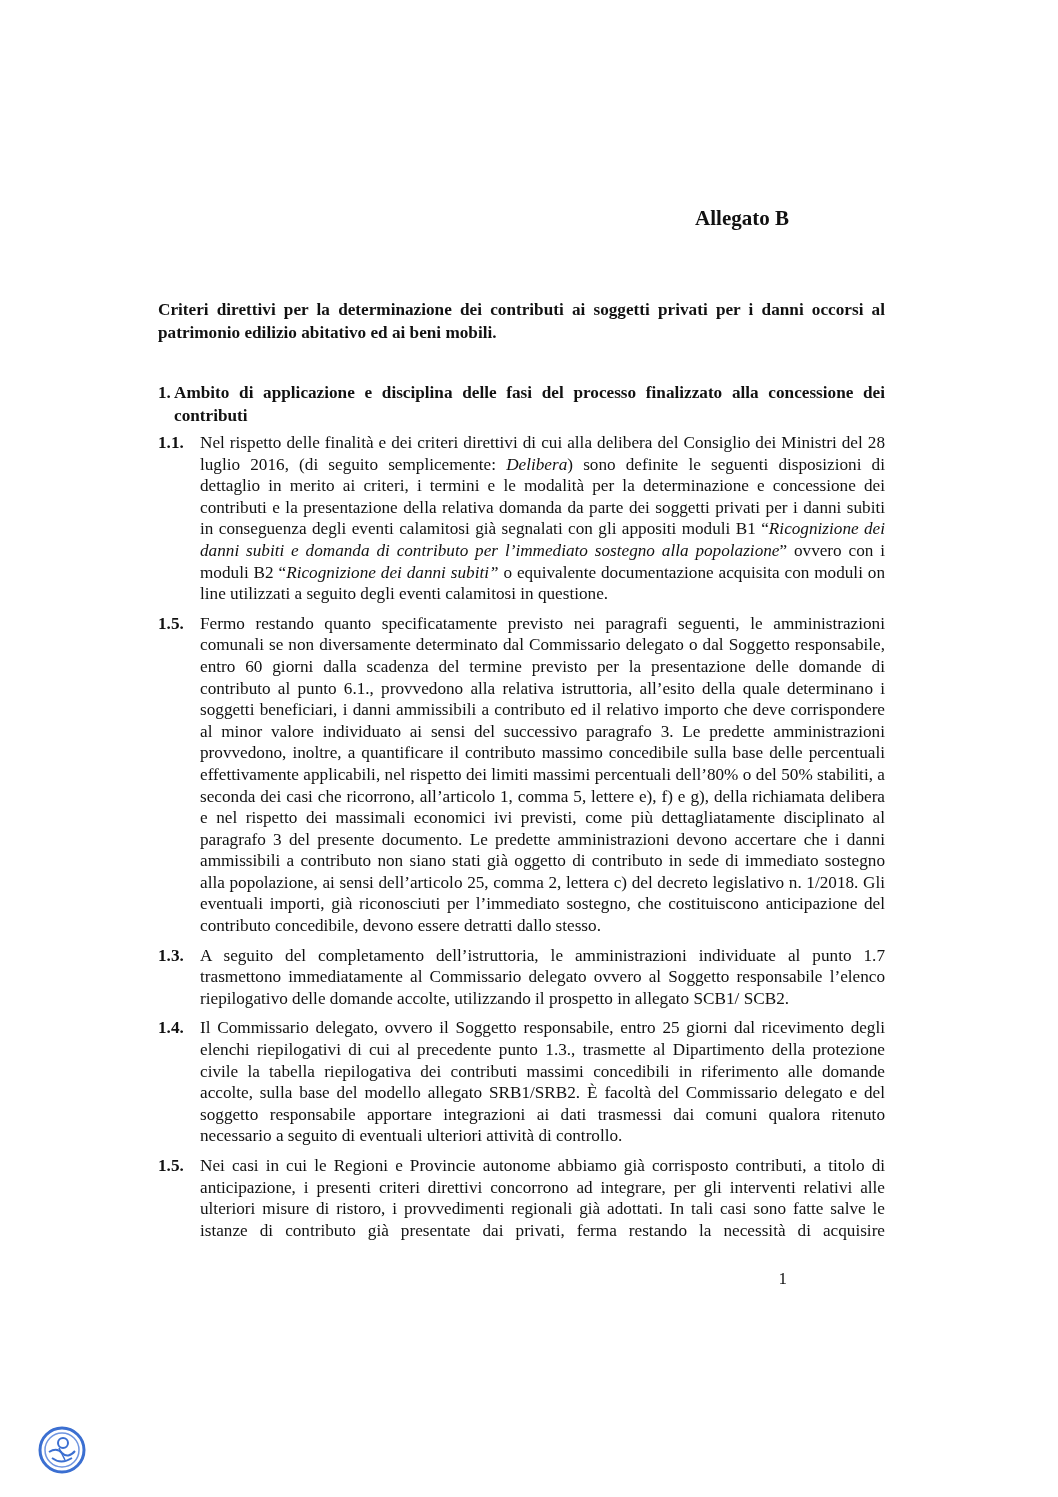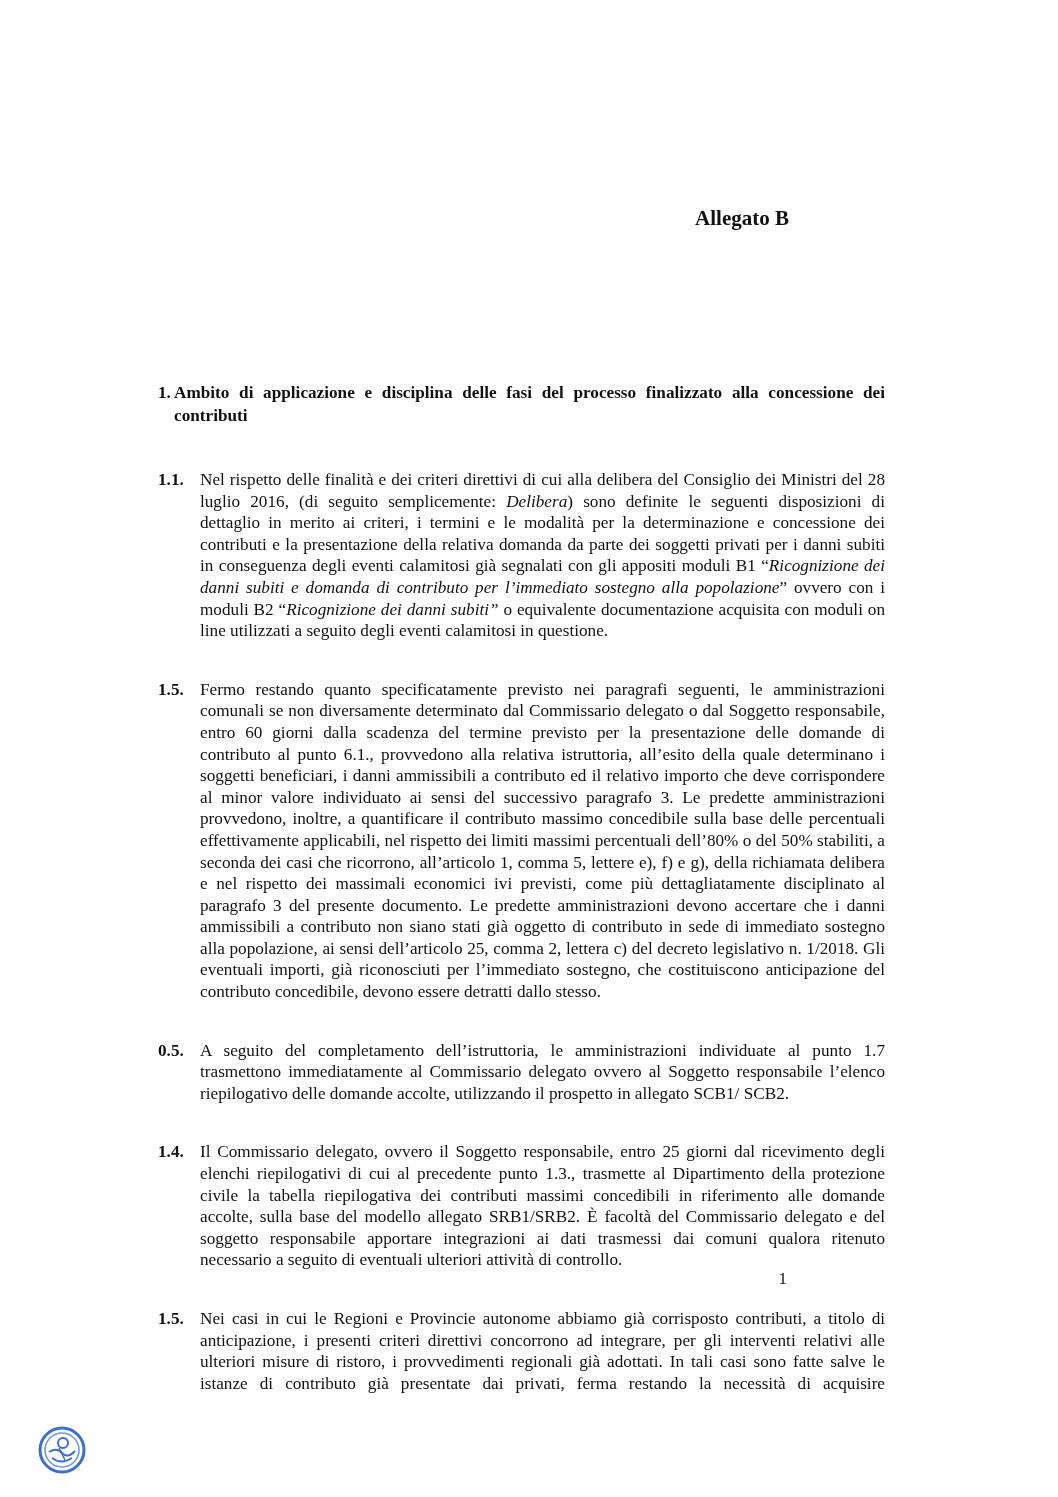--- a/index.html
+++ b/index.html
@@ -7,54 +7,55 @@
          font-family: "Liberation Serif", "DejaVu Serif", serif; color: #111; }
   .page { position: absolute; left: 0; top: 0; width: 961px; height: 1497px; }
   .annex { position: absolute; right: 172px; top: 206px; font-weight: bold; font-size: 21px; }
   .doc-title { position: absolute; left: 158px; width: 727px; top: 298px; font-weight: bold;
                font-size: 17.2px; line-height: 23px; text-align: justify; text-align-last: left; }
   .section { position: absolute; left: 158px; width: 727px; top: 381px; font-weight: bold;
              font-size: 17.2px; line-height: 23px; }
   .section .num { position: absolute; left: 0; top: 0; }
   .section .txt { display: block; margin-left: 16px; text-align: justify; }
   .items { position: absolute; left: 158px; width: 727px; top: 432px; }
-  .item { position: relative; font-size: 17.2px; line-height: 21.6px; margin-bottom: 8px; margin-top: 37px; }
+  .item { position: relative; font-size: 17.2px; line-height: 21.6px; margin-bottom: 8px; }
   .item .num { position: absolute; left: 0; top: 0; font-weight: bold; }
   .item .body { margin-left: 42px; text-align: justify; }
   .item.last .body { text-align-last: justify; }
   .page-number { position: absolute; right: 174px; top: 1269px; font-size: 17px; }
   .logo { position: absolute; left: 37px; top: 1425px; width: 50px; height: 50px; }
 </style>
 </head>
 <body>
 
 <div class="page">
 
   <div class="annex">Allegato B</div>
 
+  <div class="doc-title">Criteri direttivi per la determinazione dei contributi ai soggetti privati per i danni occorsi al patrimonio edilizio abitativo ed ai beni mobili.</div>
 
   <div class="section">
     <span class="num">1.</span>
     <span class="txt">Ambito di applicazione e disciplina delle fasi del processo finalizzato alla concessione dei contributi</span>
   </div>
 
   <div class="items">
 
     <div class="item">
       <span class="num">1.1.</span>
       <div class="body"><span>Nel rispetto delle finalità e dei criteri direttivi di cui alla delibera del Consiglio dei Ministri del 28 luglio 2016, (di seguito semplicemente: </span><i>Delibera</i><span>) sono definite le seguenti disposizioni di dettaglio in merito ai criteri, i termini e le modalità per la determinazione e concessione dei contributi e la presentazione della relativa domanda da parte dei soggetti privati per i danni subiti in conseguenza degli eventi calamitosi già segnalati con gli appositi moduli B1 “</span><i>Ricognizione dei danni subiti e domanda di contributo per l’immediato sostegno alla popolazione</i><span>” ovvero con i moduli B2 “</span><i>Ricognizione dei danni subiti”</i><span> o equivalente documentazione acquisita con moduli on line utilizzati a seguito degli eventi calamitosi in questione.</span></div>
     </div>
 
     <div class="item">
       <span class="num">1.5.</span>
       <div class="body">Fermo restando quanto specificatamente previsto nei paragrafi seguenti, le amministrazioni comunali se non diversamente determinato dal Commissario delegato o dal Soggetto responsabile, entro 60 giorni dalla scadenza del termine previsto per la presentazione delle domande di contributo al punto 6.1., provvedono alla relativa istruttoria, all’esito della quale determinano i soggetti beneficiari, i danni ammissibili a contributo ed il relativo importo che deve corrispondere al minor valore individuato ai sensi del successivo paragrafo 3. Le predette amministrazioni provvedono, inoltre, a quantificare il contributo massimo concedibile sulla base delle percentuali effettivamente applicabili, nel rispetto dei limiti massimi percentuali dell’80% o del 50% stabiliti, a seconda dei casi che ricorrono, all’articolo 1, comma 5, lettere e), f) e g), della richiamata delibera e nel rispetto dei massimali economici ivi previsti, come più dettagliatamente disciplinato al paragrafo 3 del presente documento. Le predette amministrazioni devono accertare che i danni ammissibili a contributo non siano stati già oggetto di contributo in sede di immediato sostegno alla popolazione, ai sensi dell’articolo 25, comma 2, lettera c) del decreto legislativo n. 1/2018. Gli eventuali importi, già riconosciuti per l’immediato sostegno, che costituiscono anticipazione del contributo concedibile, devono essere detratti dallo stesso.</div>
     </div>
 
     <div class="item">
-      <span class="num">0.5.</span>
+      <span class="num">1.3.</span>
       <div class="body">A seguito del completamento dell’istruttoria, le amministrazioni individuate al punto 1.7 trasmettono immediatamente al Commissario delegato ovvero al Soggetto responsabile l’elenco riepilogativo delle domande accolte, utilizzando il prospetto in allegato SCB1/ SCB2.</div>
     </div>
 
     <div class="item">
       <span class="num">1.4.</span>
       <div class="body">Il Commissario delegato, ovvero il Soggetto responsabile, entro 25 giorni dal ricevimento degli elenchi riepilogativi di cui al precedente punto 1.3., trasmette al Dipartimento della protezione civile la tabella riepilogativa dei contributi massimi concedibili in riferimento alle domande accolte, sulla base del modello allegato SRB1/SRB2. È facoltà del Commissario delegato e del soggetto responsabile apportare integrazioni ai dati trasmessi dai comuni qualora ritenuto necessario a seguito di eventuali ulteriori attività di controllo.</div>
     </div>
 
     <div class="item last">
       <span class="num">1.5.</span>

